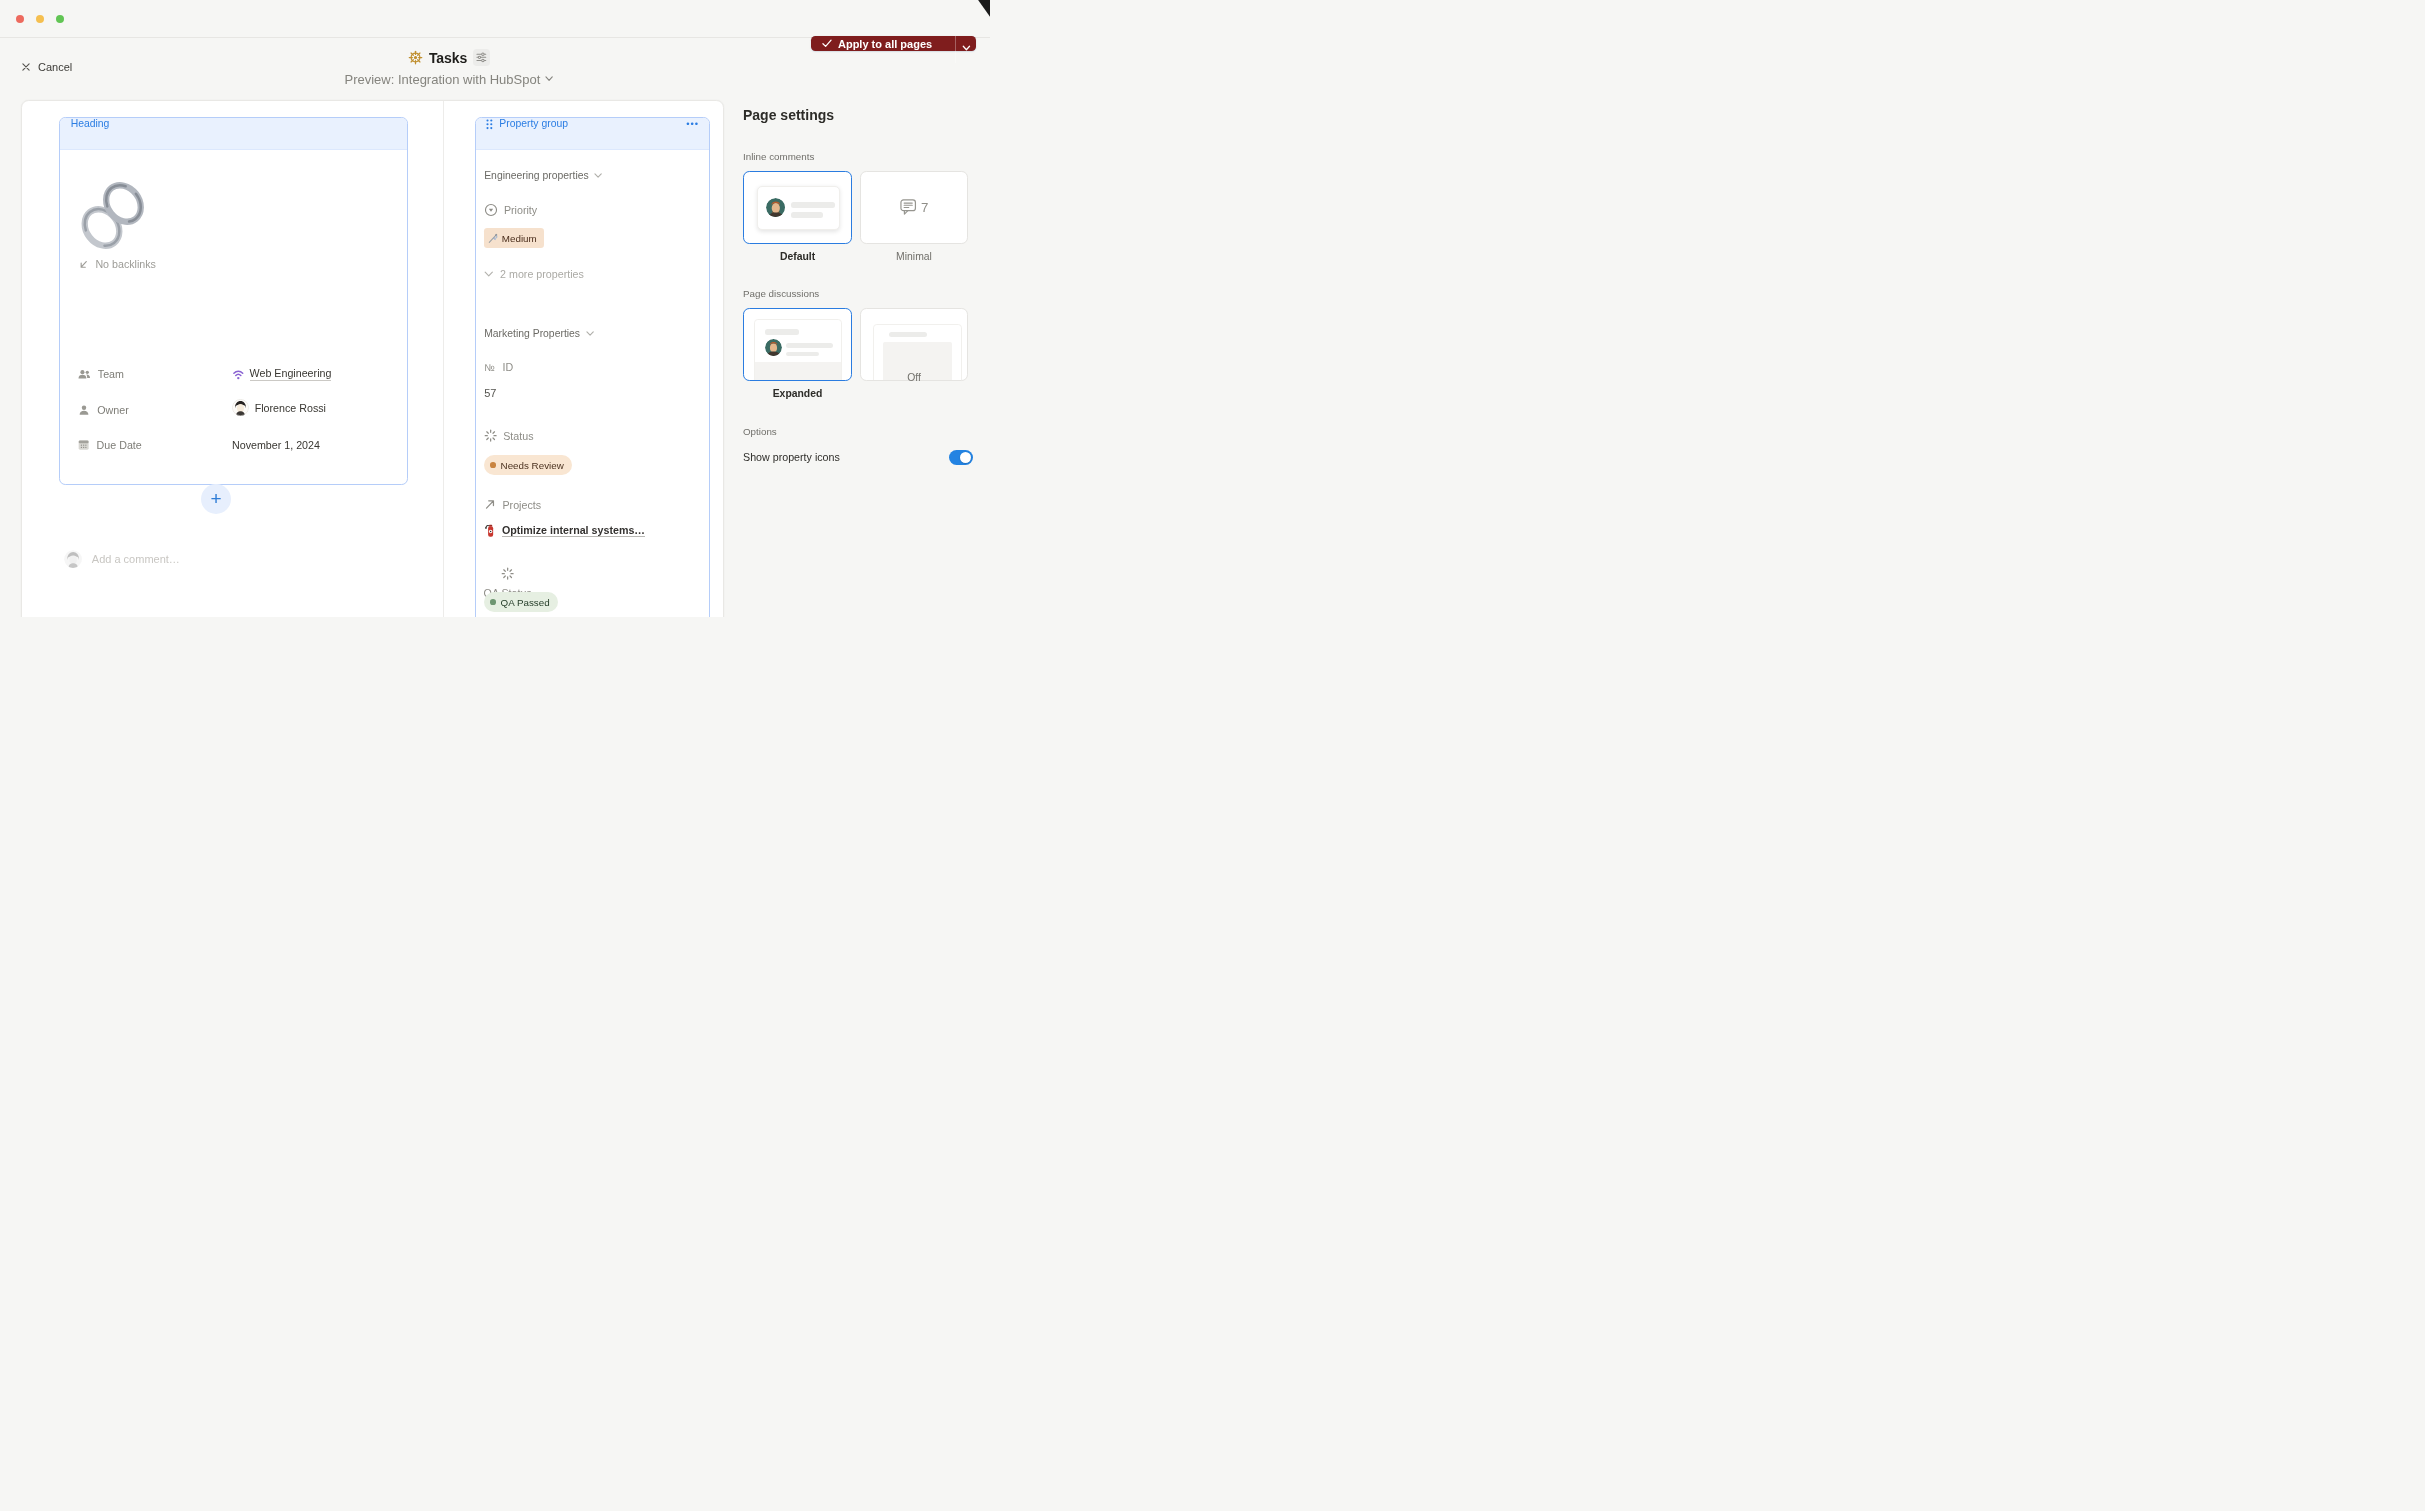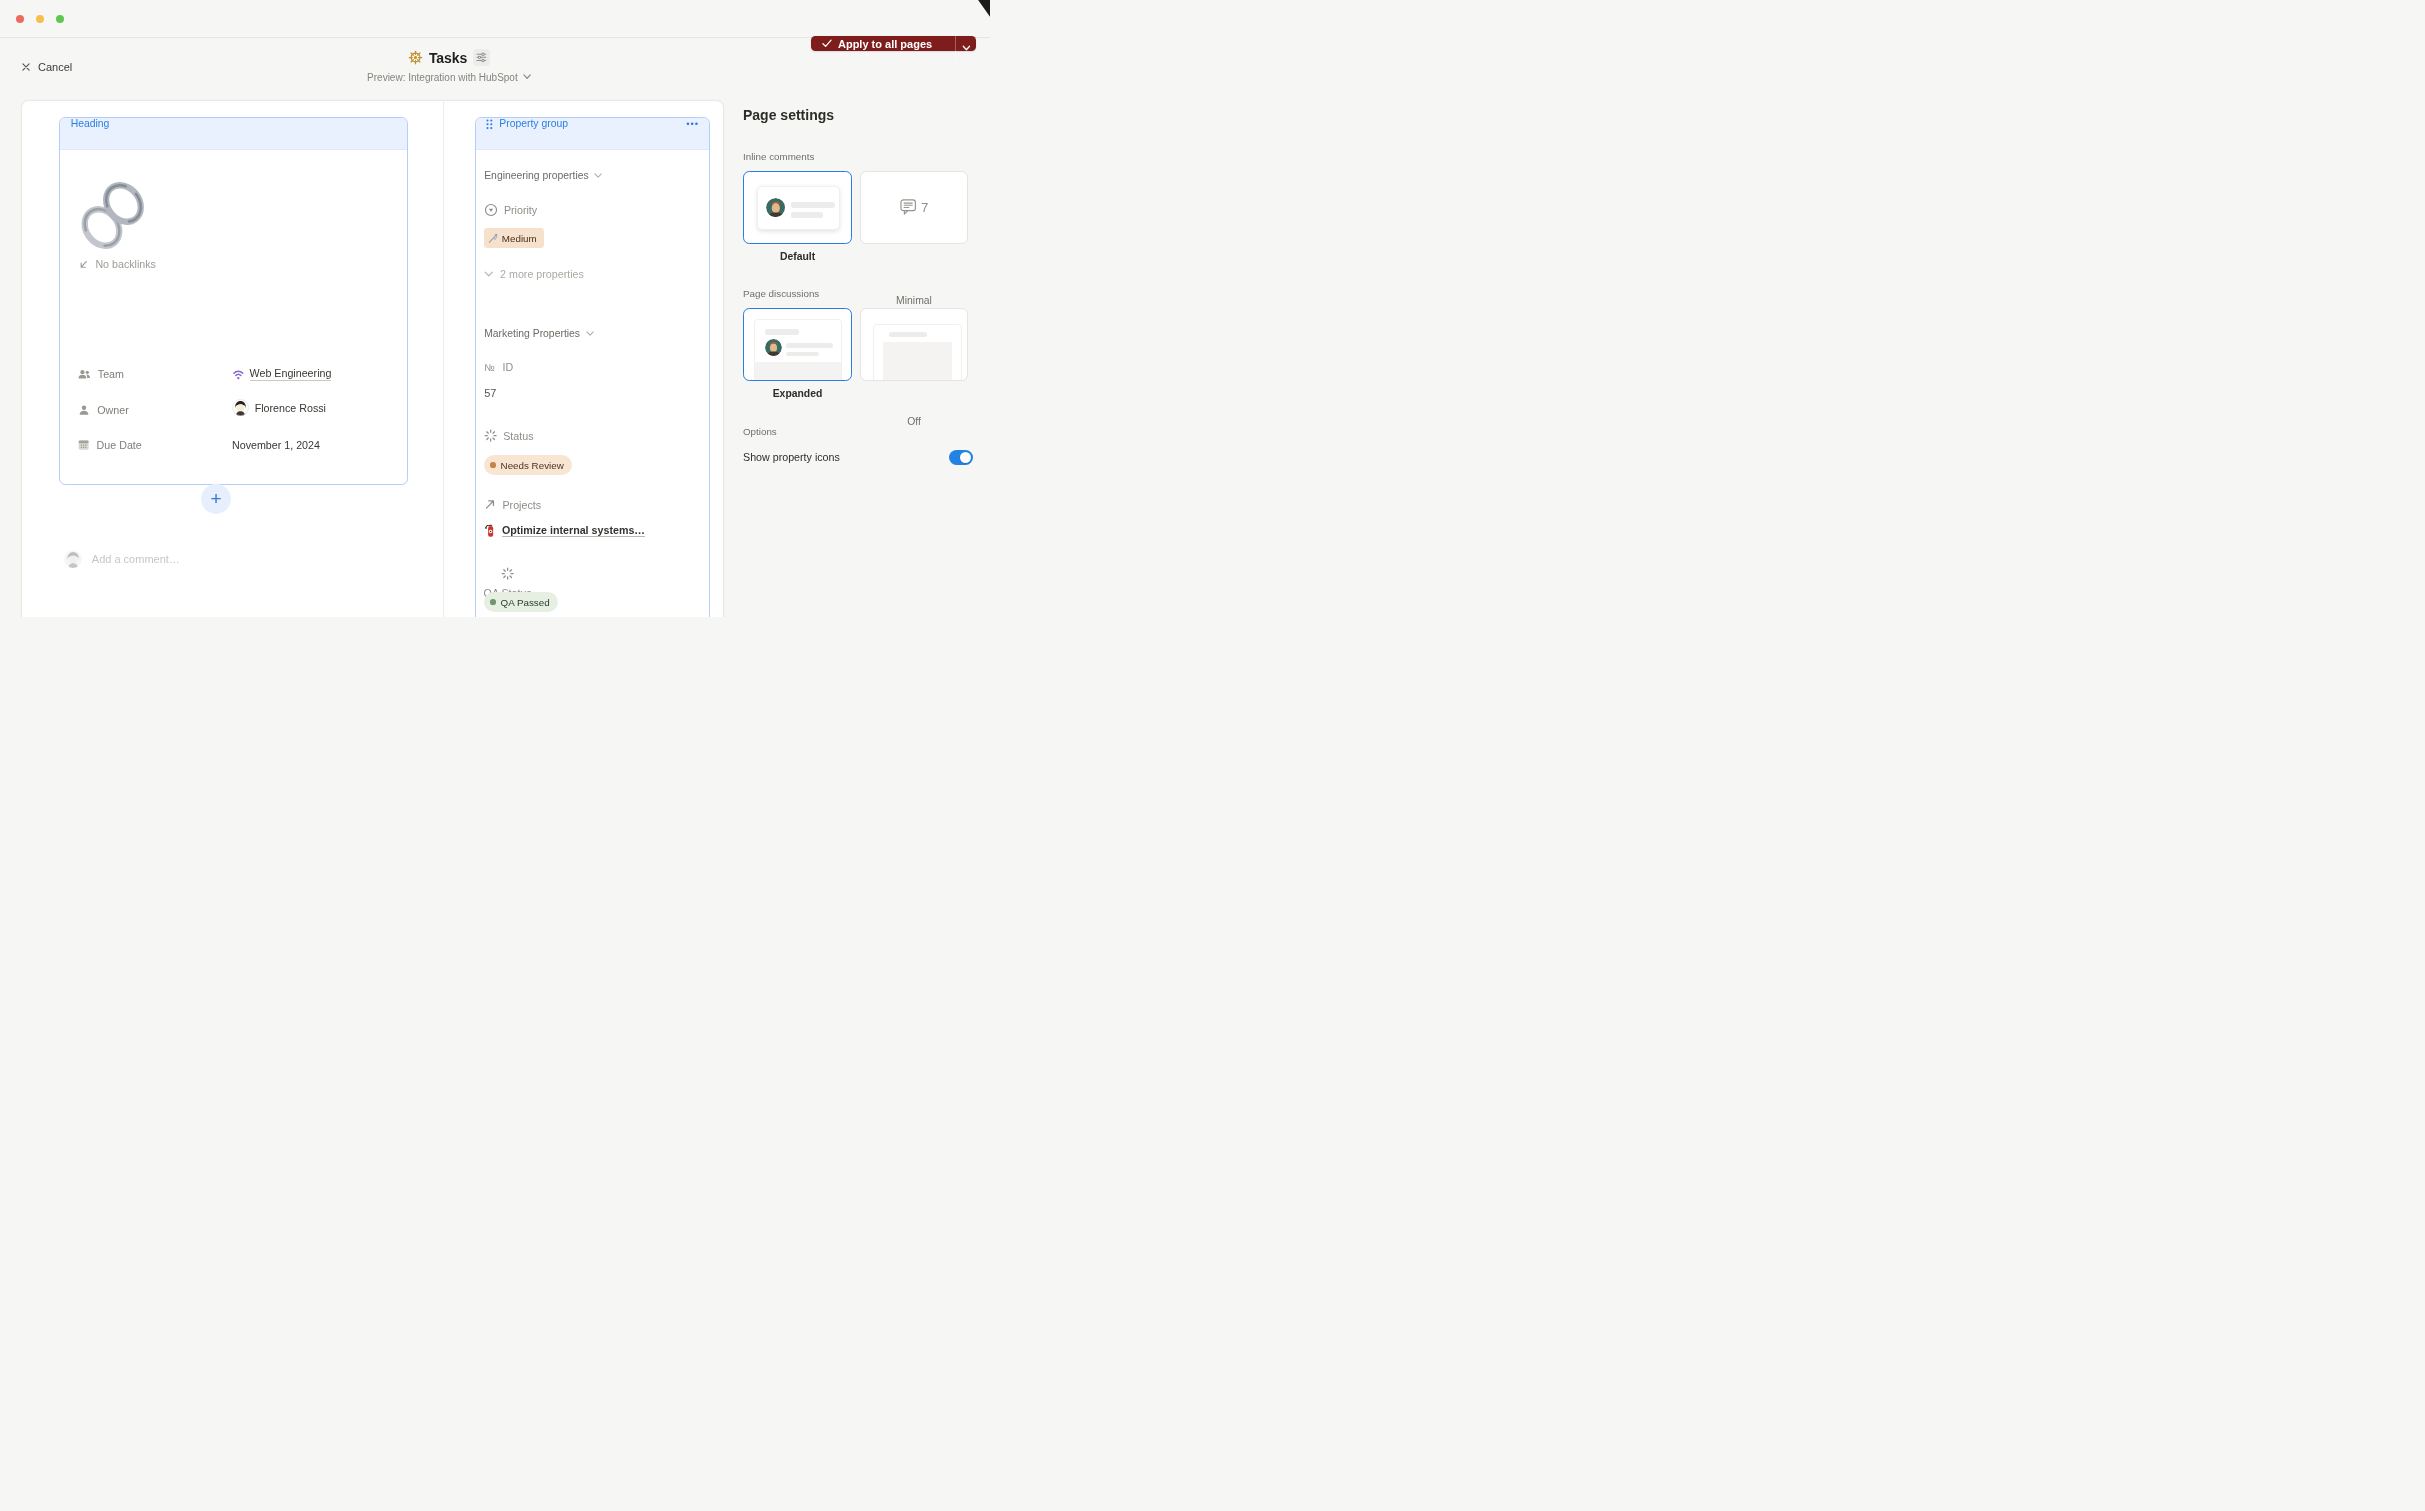--- a/index.html
+++ b/index.html
@@ -19,21 +19,21 @@
     clip-path:polygon(100% 0,15% 0,100% 95%);}
 
   
   .cancel-group{left:21px;top:61px;gap:7px;cursor:pointer;}
   .cancel-label{font-size:11px;color:#3c3b37;}
   .center-stack{left:272px;top:47px;width:354px;text-align:center;}
   .title-row{display:flex;align-items:center;justify-content:center;gap:5.7px;height:21.5px;}
   .page-title{font-size:14px;font-weight:700;color:#1f1e1b;letter-spacing:-0.1px;}
   .sliders-btn{width:17px;height:17px;border-radius:3.8px;background:#ececea;display:flex;align-items:center;justify-content:center;cursor:pointer;}
   .preview-row{display:flex;align-items:center;justify-content:center;gap:5px;margin-top:3.2px;}
-  .preview-label{font-size:10px;color:#85847e;}
+  .preview-label{font-size:13px;color:#85847e;}
   .apply-btn{left:811px;top:36px;width:165px;height:15px;border-radius:4.4px;background:#7f1d1d;
     box-shadow:0 0.6px 1.3px rgba(30,70,130,.25);display:flex;align-items:center;color:#fff;cursor:pointer;}
   .apply-label{font-size:11px;font-weight:600;margin-left:6.3px;}
   .apply-divider{position:absolute;right:20px;top:0;width:0.6px;height:26.5px;background:rgba(255,255,255,.30);}
   .apply-chev{position:absolute;right:5px;top:8.8px;}
 
   
   .container{left:21px;top:100px;width:701px;height:556px;background:#fff;
     border:0.6px solid #e9e8e5;border-radius:7.6px 7.6px 0 0;box-shadow:0 0.6px 1.9px rgba(0,0,0,.05);}
   .col-divider{left:421px;top:0;width:0.6px;height:556px;background:#edecea;}
@@ -82,21 +82,21 @@
   .ellipsis-menu{margin-left:auto;margin-right:10px;color:#2b7de3;font-size:9.5px;letter-spacing:0.9px;cursor:pointer;}
 
   
   .panel-title{left:743px;top:107px;font-size:14px;font-weight:600;color:#2d2c28;}
   .section-label{position:absolute;font-size:9.8px;color:#706f6a;}
   .opt-card{position:absolute;background:#fff;border-radius:6.3px;cursor:pointer;box-sizing:border-box;}
   .opt-selected{border:1.6px solid #2a7ce0;}
   .opt-plain{border:0.6px solid #e5e4e1;}
   .opt-label{position:absolute;font-size:10.4px;text-align:center;}
   .opt-label-on{font-weight:600;color:#2d2c28;}
-  .opt-label-off{color:#706f6a;margin-top:44px;}
+  .opt-label-off{color:#706f6a;}
   .minicard{position:absolute;background:#fff;border:0.6px solid #f0efec;border-radius:5px;
     box-shadow:0 1.3px 4.4px rgba(0,0,0,.10);}
   .gline{position:absolute;background:#ececea;border-radius:2.5px;}
   .gblock{position:absolute;background:#f4f3f1;}
   .minipage{position:absolute;background:#fff;border:0.6px solid #f1f0ed;border-radius:3.8px;overflow:hidden;}
   .minimal-center{position:absolute;left:0;top:0;width:100%;height:100%;display:flex;align-items:center;justify-content:center;gap:4.4px;}
   .badge-7{font-size:13.3px;color:#8f8e88;}
   .options-row-label{left:743px;top:451px;font-size:10.7px;color:#2f2e2a;position:absolute;}
   .toggle{left:949px;top:450px;width:24px;height:14.5px;border-radius:7.6px;background:#2383e2;cursor:pointer;}
   .toggle .knob{position:absolute;right:1.6px;top:1.6px;width:11.4px;height:11.4px;border-radius:50%;background:#fff;box-shadow:0 0.6px 1.3px rgba(0,0,0,.25);}

